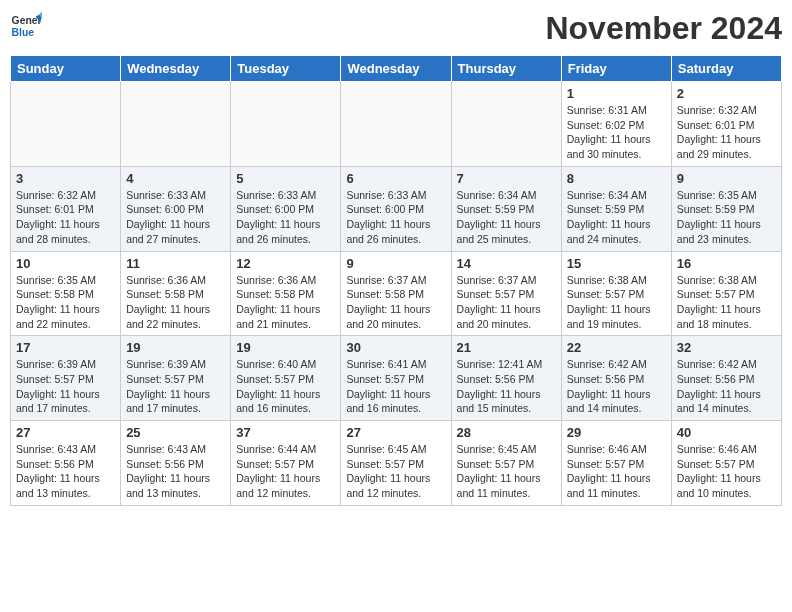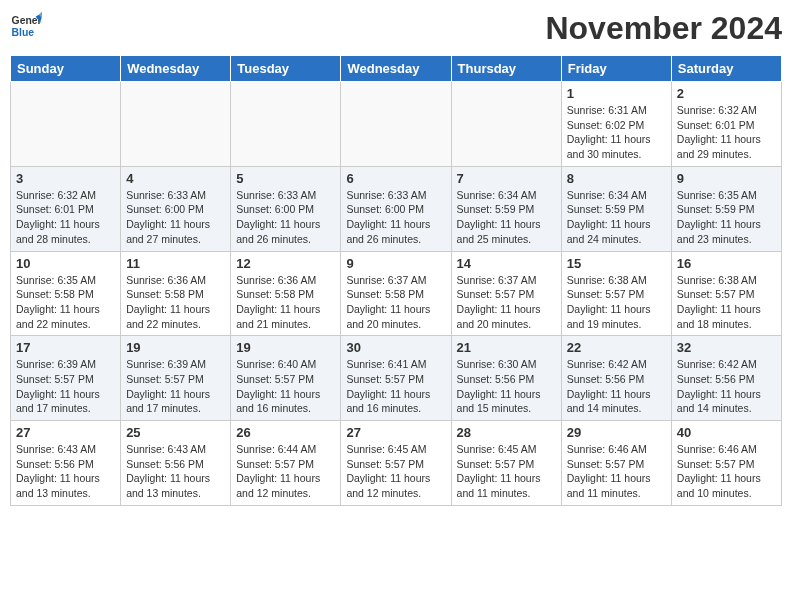--- a/index.html
+++ b/index.html
@@ -237,21 +237,21 @@
 Daylight: 11 hours and 16 minutes.</div>
         </td>
         <td>
           <span class="day-num">30</span>
           <div class="day-info">Sunrise: 6:41 AM
 Sunset: 5:57 PM
 Daylight: 11 hours and 16 minutes.</div>
         </td>
         <td>
           <span class="day-num">21</span>
-          <div class="day-info">Sunrise: 6:30 AM
+          <div class="day-info">Sunrise: 12:41 AM
 Sunset: 5:56 PM
 Daylight: 11 hours and 15 minutes.</div>
         </td>
         <td>
           <span class="day-num">22</span>
           <div class="day-info">Sunrise: 6:42 AM
 Sunset: 5:56 PM
 Daylight: 11 hours and 14 minutes.</div>
         </td>
         <td>
@@ -268,21 +268,21 @@
 Sunset: 5:56 PM
 Daylight: 11 hours and 13 minutes.</div>
         </td>
         <td>
           <span class="day-num">25</span>
           <div class="day-info">Sunrise: 6:43 AM
 Sunset: 5:56 PM
 Daylight: 11 hours and 13 minutes.</div>
         </td>
         <td>
-          <span class="day-num">26</span>
+          <span class="day-num">37</span>
           <div class="day-info">Sunrise: 6:44 AM
 Sunset: 5:57 PM
 Daylight: 11 hours and 12 minutes.</div>
         </td>
         <td>
           <span class="day-num">27</span>
           <div class="day-info">Sunrise: 6:45 AM
 Sunset: 5:57 PM
 Daylight: 11 hours and 12 minutes.</div>
         </td>

